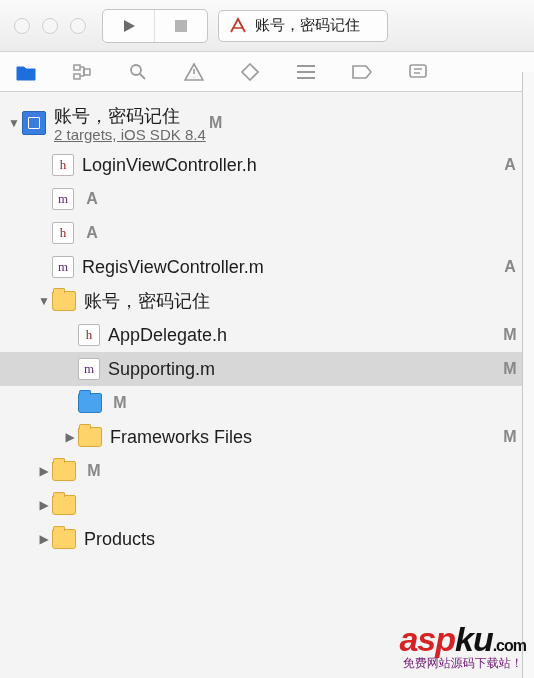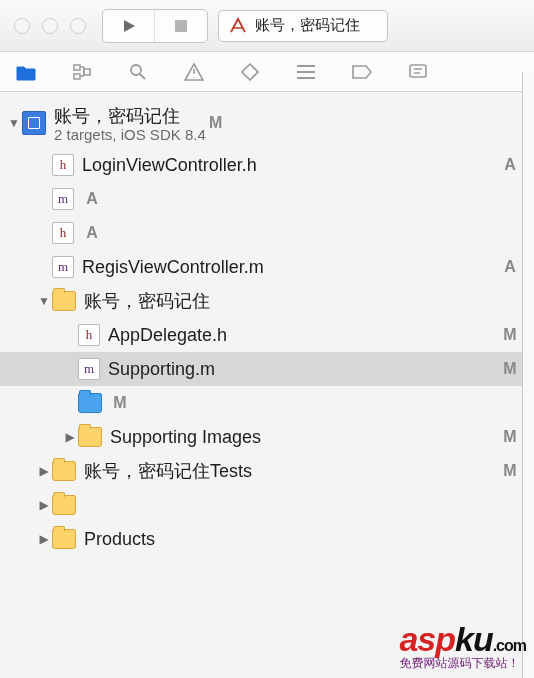--- a/index.html
+++ b/index.html
@@ -114,41 +114,41 @@
   background: #fed46a; border: 1px solid #d9a838; border-bottom: none;
   border-radius: 2px 2px 0 0;
 }
 .folder-icon.assets {
   background: #4aa3ee; border-color: #2a7bc8;
 }
 .folder-icon.assets::before {
   background: #4aa3ee; border-color: #2a7bc8;
 }
 .label { flex: 1 1 auto; white-space: nowrap; overflow: hidden; text-overflow: ellipsis; }
-.sub { font-size: 15px; color: #6b6b6b; margin-top: -2px; }
+.sub { font-size: 15px; color: #6b6b6b; margin-top: -2px; text-decoration: underline; }
 .badge {
   font-weight: 700; color: #888; font-size: 16px;
   width: 20px; text-align: center;
 }
 
 
 .row.project { height: 50px; }
 .proj-text { display: flex; flex-direction: column; }
 
 
 .right-sep {
   position: absolute; top: 72px; right: 0; bottom: 0; width: 12px;
   border-left: 1px solid #c8c8c8; background: #f8f8f8;
 }
 
 
 .watermark {
   position: absolute; right: 8px; bottom: 6px;
   font-family: Arial, sans-serif;
-  text-align: left;
+  text-align: center;
 }
 .watermark .big { font-size: 34px; font-weight: 900; font-style: italic; letter-spacing: -1px; }
 .watermark .big .r { color: #d62222; }
 .watermark .big .k { color: #111; }
 .watermark .small { font-size: 12px; color: #701a75; margin-top: -4px; }
 </style>
 </head>
 <body>
 
 <div class="top-toolbar">
@@ -291,28 +291,27 @@
       <div class="row">
         <span class="indent" style="width: 62px;"></span>
         <span class="disclosure"></span>
         <span class="folder-icon assets"></span>
         <span class="badge">M</span>
       </div>
       <div class="row">
         <span class="indent" style="width: 62px;"></span>
         <span class="disclosure">▶</span>
         <span class="folder-icon"></span>
-        <span class="label">Supporting Images</span>
+        <span class="label">Frameworks Files</span>
         <span class="badge">M</span>
       </div>
       <div class="row">
         <span class="indent" style="width: 36px;"></span>
         <span class="disclosure">▶</span>
         <span class="folder-icon"></span>
-        <span class="label">账号，密码记住Tests</span>
         <span class="badge">M</span>
       </div>
       <div class="row">
         <span class="indent" style="width: 36px;"></span>
         <span class="disclosure">▶</span>
         <span class="folder-icon"></span>
         <span class="badge"></span>
       </div>
       <div class="row">
         <span class="indent" style="width: 36px;"></span>

